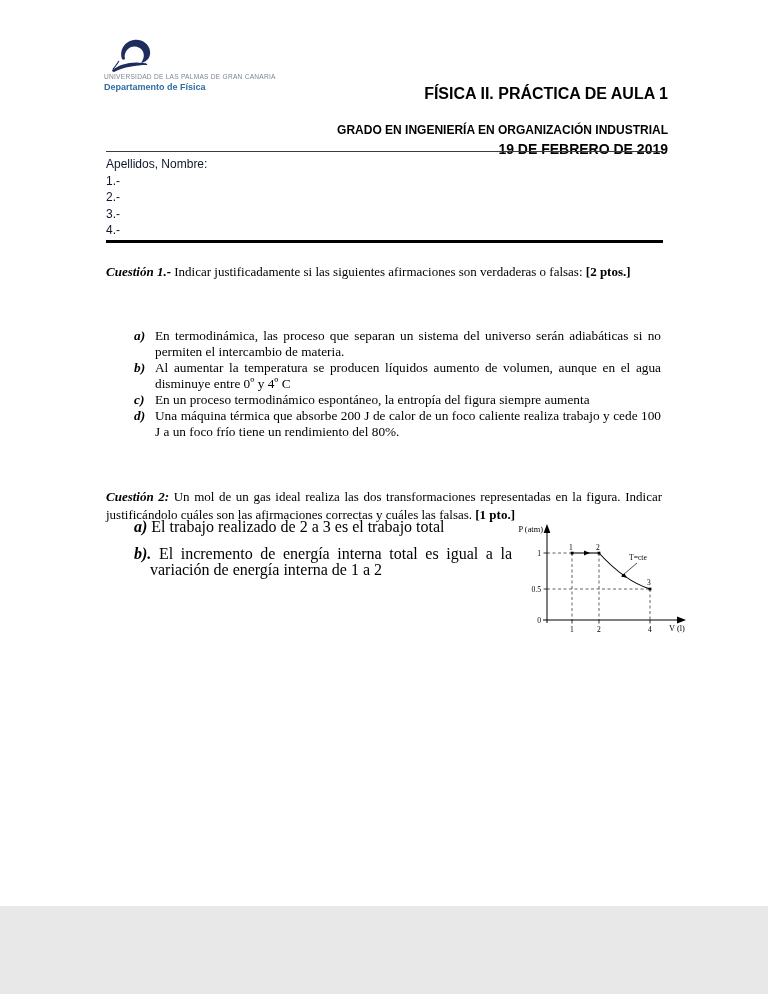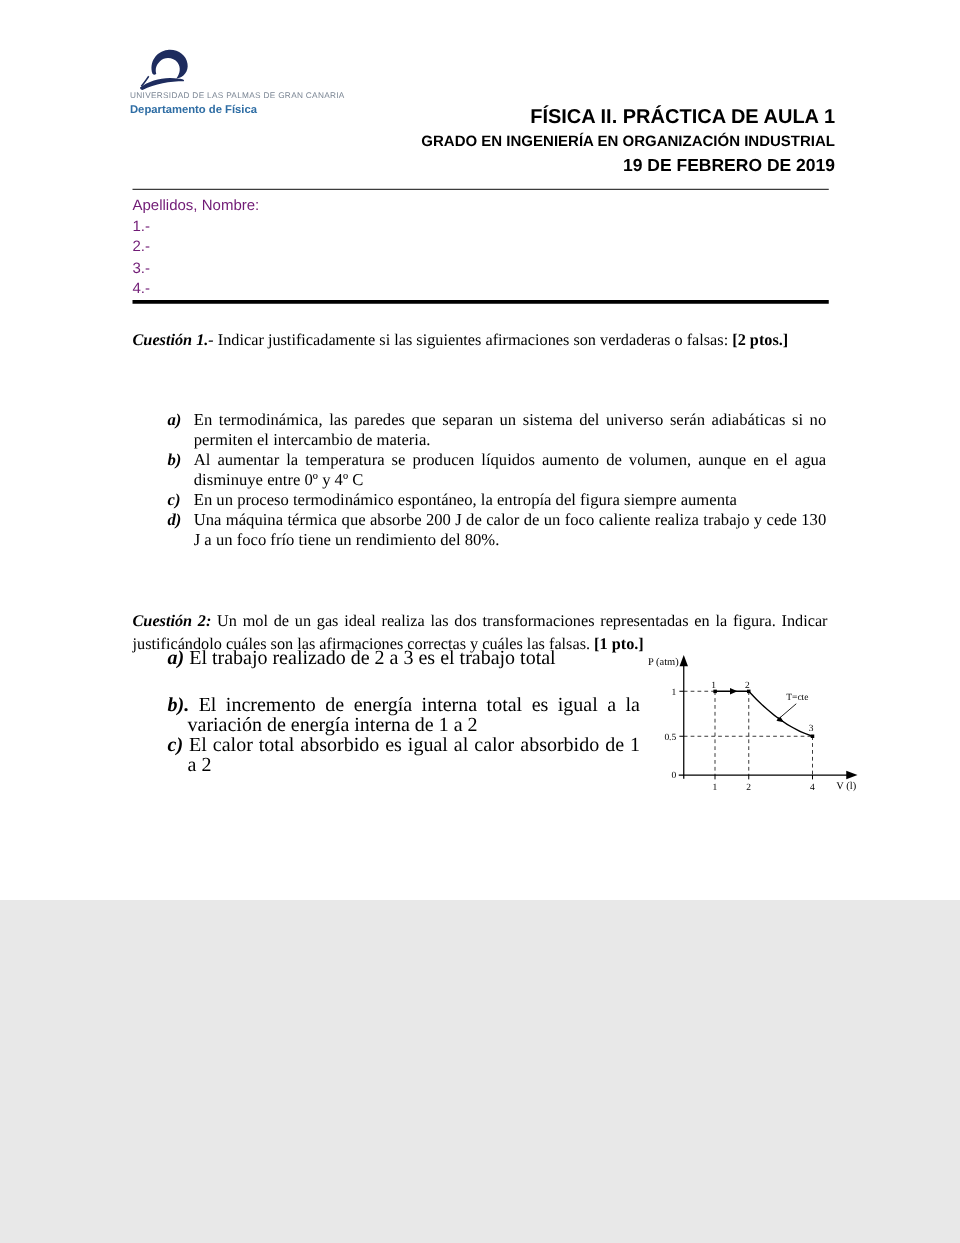--- a/index.html
+++ b/index.html
@@ -1,18 +1,18 @@
 <!DOCTYPE html>
 <html><head>
 <meta charset="utf-8">
 <style>
   html,body{margin:0;padding:0;background:#e8e8e8;}
   .page{
     position:relative;
-    width:768px;height:720px;
+    width:768px;height:906px;
     background:#ffffff;
     margin:0 auto;
     font-family:"Liberation Serif", serif;
     color:#000;
     overflow:hidden;
   }
   
   .logo{position:absolute;left:104px;top:38px;width:220px;}
   .logo svg{display:block;margin-left:6px;}
   .logo-org{
@@ -24,28 +24,28 @@
     font-family:"Liberation Sans", sans-serif;
     font-size:9px;font-weight:bold;color:#2e6da4;line-height:10px;margin-top:1px;
     white-space:nowrap;
   }
   
   .titles{
     position:absolute;left:100px;top:84px;width:568px;
     text-align:right;font-family:"Liberation Sans", sans-serif;font-weight:bold;
   }
   .title{font-size:16px;line-height:19px;}
-  .subtitle{font-size:12px;line-height:15px;margin-top:3px;}
+  .subtitle{font-size:12px;line-height:15px;margin-top:20px;}
   .exam-date{font-size:14px;line-height:15px;margin-top:4px;}
   
   .name-block{
     position:absolute;left:106px;top:151px;width:557px;
     border-top:1px solid #3c3c3c;border-bottom:3px solid #000;
     padding:3px 0 2px 0;
-    font-family:"Liberation Sans", sans-serif;font-size:12px;color:#701a75;
+    font-family:"Liberation Sans", sans-serif;font-size:12px;color:#0f172a;
   }
   .name-label{line-height:18px;}
   .name-line{line-height:16.3px;}
   
   .q-para{
     position:absolute;left:106px;width:556px;
     font-size:13px;line-height:18px;text-align:justify;margin:0;font-family:Liberation Serif, serif;
   }
   .q1-para{top:263px;}
   .q2-para{top:468px;margin-top:20px;}
@@ -53,21 +53,21 @@
   .q-points{font-weight:bold;}
   
   .q1-list{position:absolute;left:134px;top:328px;width:527px;font-size:13.3px;line-height:16px;}
   .q1-item{display:flex;}
   .q1-letter{flex:0 0 21px;font-weight:bold;font-style:italic;}
   .q1-text{flex:1;text-align:justify;}
   
   .q2-items{position:absolute;left:134px;top:517px;width:378px;font-size:16px;line-height:16px;}
   .q2-item{padding-left:16px;text-indent:-16px;text-align:justify;}
   .q2-item-a{margin-top:2px;}
-  .q2-item-b{margin-top:22px;}
+  .q2-item-b{margin-top:11px;}
   .q2-item-c{margin-top:0;}
   .q2-letter{font-weight:bold;font-style:italic;}
   
   .figure{position:absolute;left:506px;top:519px;width:186px;height:118px;}
   .figure svg{display:block;}
   .ax{stroke:#000;stroke-width:1;}
   .tick{stroke:#000;stroke-width:.8;}
   .dash{stroke:#3a3a3a;stroke-width:.8;stroke-dasharray:3,2.5;fill:none;}
   .proc{stroke:#000;stroke-width:1.1;fill:none;}
   .chart-txt{font-family:"Liberation Serif", serif;font-size:7.6px;fill:#000;}
@@ -102,49 +102,46 @@
     <div class="name-line">4.-</div>
   </div>
 
   <p class="q-para q1-para">
     <span class="q-label">Cuestión 1.-</span><span> Indicar justificadamente si las siguientes afirmaciones son verdaderas o falsas: </span><span class="q-points">[2 ptos.]</span>
   </p>
 
   <div class="q1-list">
     <div class="q1-item">
       <span class="q1-letter">a)</span>
-      <span class="q1-text">En termodinámica, las paredes que separan un sistema del universo serán adiabáticas si no permiten el intercambio de materia.</span>
+      <span class="q1-text">En termodinámica, las proceso que separan un sistema del universo serán adiabáticas si no permiten el intercambio de materia.</span>
     </div>
     <div class="q1-item">
       <span class="q1-letter">b)</span>
       <span class="q1-text">Al aumentar la temperatura se producen líquidos aumento de volumen, aunque en el agua disminuye entre 0º y 4º C</span>
     </div>
     <div class="q1-item">
       <span class="q1-letter">c)</span>
       <span class="q1-text">En un proceso termodinámico espontáneo, la entropía del figura siempre aumenta</span>
     </div>
     <div class="q1-item">
       <span class="q1-letter">d)</span>
-      <span class="q1-text">Una máquina térmica que absorbe 200 J de calor de un foco caliente realiza trabajo y cede 130 J a un foco frío tiene un rendimiento del 80%.</span>
+      <span class="q1-text">Una máquina térmica que absorbe 200 J de calor de un foco caliente realiza trabajo y cede 100 J a un foco frío tiene un rendimiento del 80%.</span>
     </div>
   </div>
 
   <p class="q-para q2-para">
     <span class="q-label">Cuestión 2:</span><span> Un mol de un gas ideal realiza las dos transformaciones representadas en la figura. Indicar justificándolo cuáles son las afirmaciones correctas y cuáles las falsas. </span><span class="q-points">[1 pto.]</span>
   </p>
 
   <div class="q2-items">
     <div class="q2-item q2-item-a">
       <span class="q2-letter">a)</span><span> El trabajo realizado de 2 a 3 es el trabajo total</span>
     </div>
     <div class="q2-item q2-item-b">
       <span class="q2-letter">b).</span><span> El incremento de energía interna total es igual a la variación de energía interna de 1 a 2</span>
-    </div>
-    <div class="q2-item q2-item-c">
-      <span class="q2-letter">c)</span><span> El calor total absorbido es igual al calor absorbido de 1 a 2</span>
     </div>
   </div>
 
   <div class="figure">
     <svg width="186" height="118" viewBox="0 0 186 118">
 
       <line class="dash" x1="41" y1="34" x2="66" y2="34"></line>
       <line class="dash" x1="66" y1="34" x2="66" y2="101"></line>
       <line class="dash" x1="93" y1="34" x2="93" y2="101"></line>
       <line class="dash" x1="41" y1="70" x2="144" y2="70"></line>

